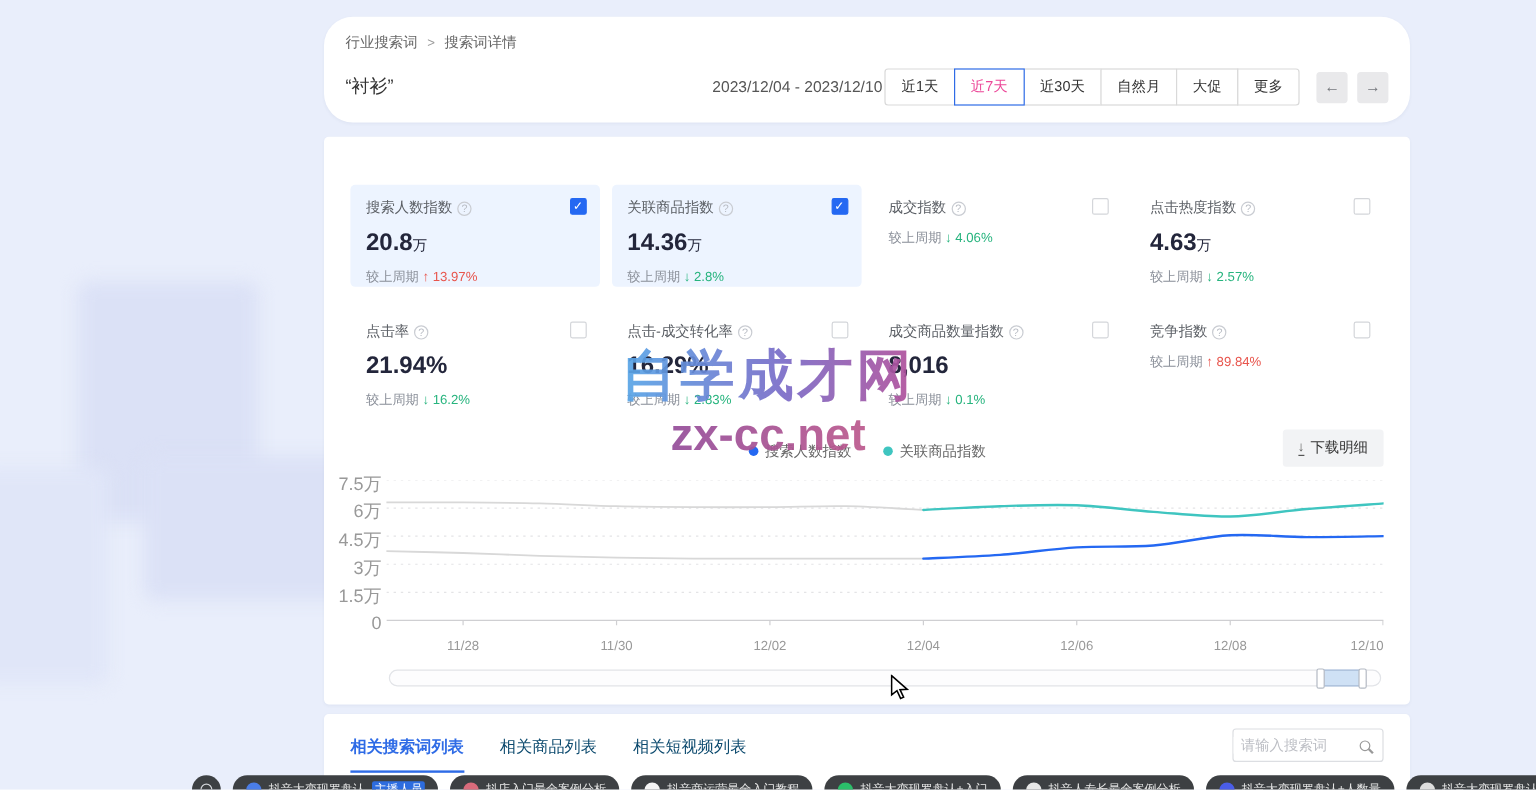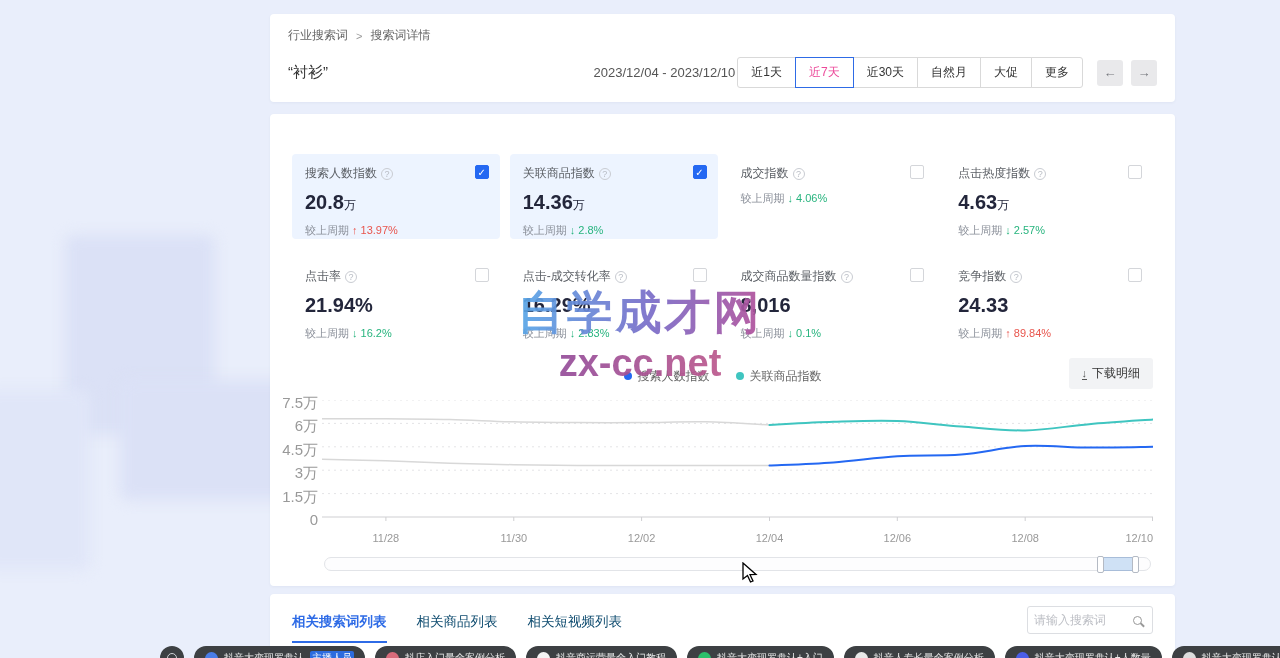--- a/index.html
+++ b/index.html
@@ -11,21 +11,21 @@
   
   .bg-blob { position:absolute; background:#dbe1f6; filter:blur(7px); border-radius:8px; }
   .blob1 { left:65px; top:235px; width:150px; height:200px; }
   .blob2 { left:120px; top:380px; width:260px; height:120px; }
   .blob3 { left:-20px; top:390px; width:110px; height:180px; background:#e0e6f8; }
 
   .col { position:absolute; left:270px; top:14px; width:905px; }
   .card { background:#fff; border-radius:4px; box-shadow:0 1px 3px rgba(30,50,90,.05); }
 
   
-  .header-card { padding:13px 18px 14px; }
+  .header-card { padding:13px 18px 14px;border-radius:24px; }
   .breadcrumb { font-size:12px; color:#666; display:flex; gap:8px; align-items:center; }
   .breadcrumb .sep { color:#999; font-size:11px; }
   .kw-row { display:flex; align-items:center; margin-top:13px; }
   .keyword { font-size:15px; color:#333; }
   .kw-right { margin-left:auto; display:flex; align-items:center; }
   .date-text { font-size:13px; color:#555; margin-right:2px; }
   .range-group { display:flex; }
   .range-btn { padding:6px 13px; font-size:12px; color:#333; background:#fff;
     border:1px solid #d9d9d9; margin-left:-1px; cursor:pointer; white-space:nowrap; position:relative; }
   .range-btn:first-child { border-radius:3px 0 0 3px; margin-left:0; }
@@ -217,21 +217,20 @@
         <span class="mc-check"></span>
         <div class="mc-value"><span>8,016</span><span class="mc-suffix"></span></div>
         <div class="mc-delta"><span>较上周期</span><span class="chg" style="color: rgb(39, 180, 126);"><i class="arr" style="font-style:normal">↓</i> <span>0.1%</span></span></div>
       </div>
       <div class="metric-card">
         <div class="mc-label-row">
             <span>竞争指数</span>
             <span class="help">?</span>
           </div>
         <span class="mc-check"></span>
-        <div class="mc-value"><span>24.33</span><span class="mc-suffix"></span></div>
         <div class="mc-delta"><span>较上周期</span><span class="chg" style="color: rgb(232, 85, 77);"><i class="arr" style="font-style:normal">↑</i> <span>89.84%</span></span></div>
       </div>
     </div>
 
     <div class="legend-row">
       <div class="legend-item">
         <span class="dot" id="legend-dot-0" style="background: rgb(36, 104, 242);"></span>
         <span>搜索人数指数</span>
       </div>
       <div class="legend-item">

